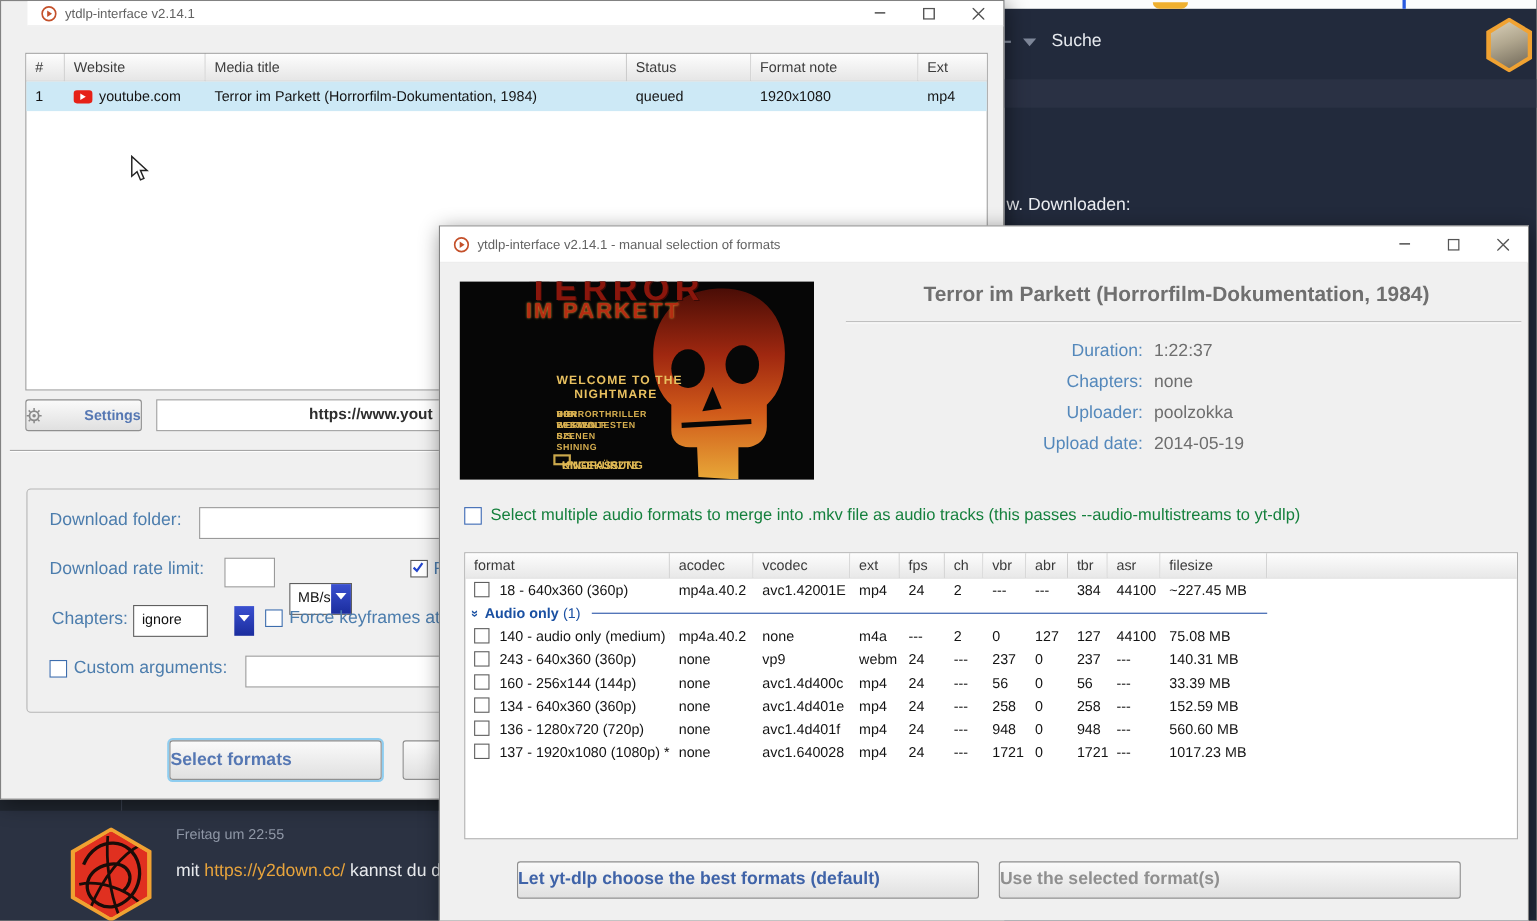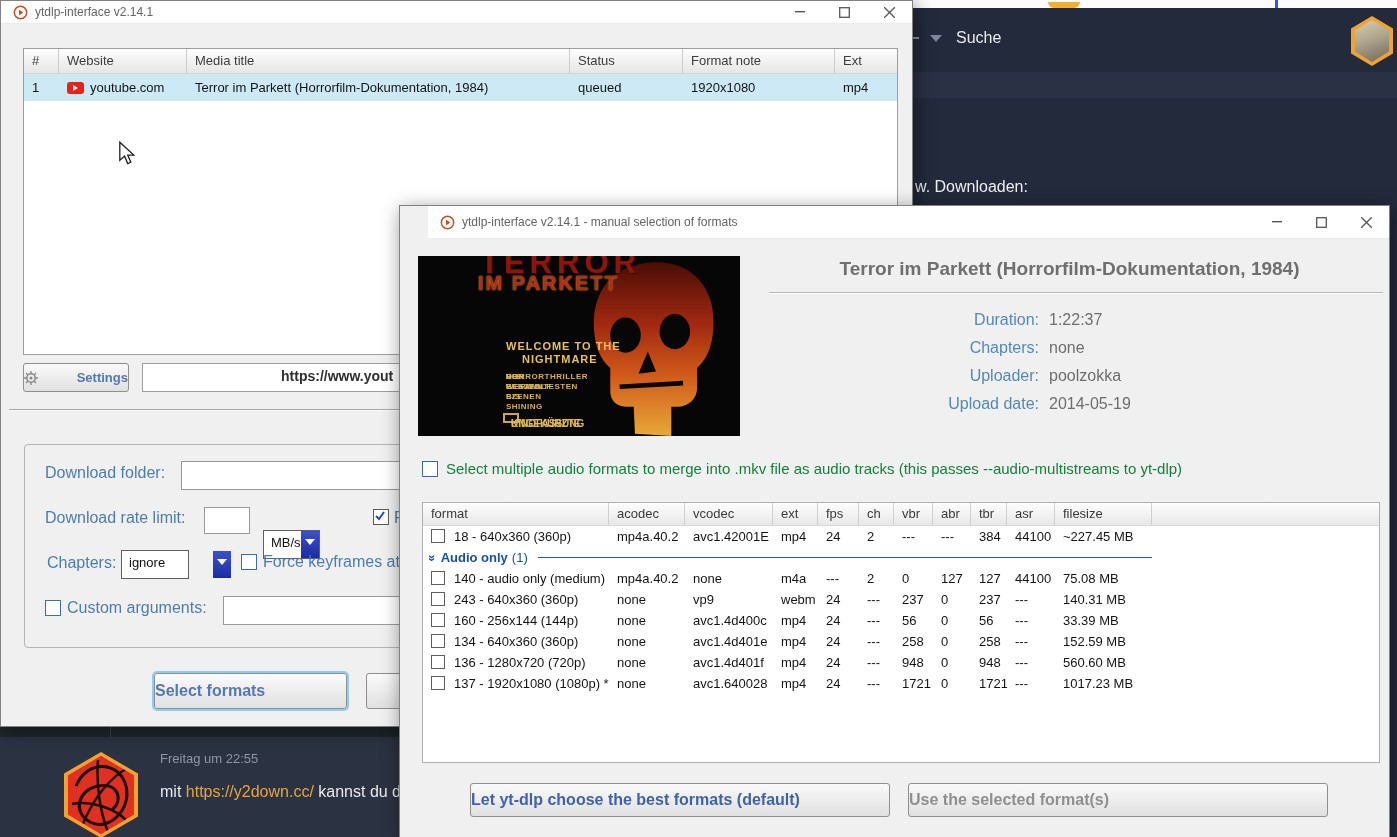--- a/index.html
+++ b/index.html
@@ -30,21 +30,21 @@
   .chat .msg .link{color:#e8a43c;}
   
   .win{position:absolute;background:#f0f0f0;border:1px solid #828282;box-shadow:2px 4px 18px rgba(0,0,0,.45);}
   .tbar{position:absolute;left:0;top:0;right:0;background:#fff;display:flex;align-items:center;border-bottom:1px solid #ececec;}
   .ticon{margin-left:12px;width:15px;height:15px;flex:none;}
   .ttext{margin-left:7px;font-size:12px;color:#636363;white-space:nowrap;}
   .wbtns{margin-left:auto;display:flex;height:100%;}
   .wbtn{width:45px;height:100%;display:flex;align-items:center;justify-content:center;}
   
   .mainwin{left:0;top:0;width:911px;height:725px;z-index:2;}
-  .mainwin .tbar{height:22px;}
+  .mainwin .tbar{height:22px;margin-left:24px;}
   .qtable{left:22px;top:47px;width:873px;height:305px;background:#fff;border:1px solid #9e9e9e;}
   .qhead,.qrow{display:grid;grid-template-columns:35px 128px 383px 113px 152px 62px;}
   .qhcell{line-height:23px;height:24px;font-size:13px;color:#3c3c3c;padding-left:8px;
           background:linear-gradient(#fdfdfd,#e6e6e6);border-right:1px solid #cccccc;border-bottom:1px solid #d6d6d6;
           overflow:hidden;white-space:nowrap;}
   .qrow{background:#cde9f6;height:27px;}
   .qcell{line-height:27px;font-size:13px;color:#141414;padding-left:8px;overflow:hidden;white-space:nowrap;display:flex;align-items:center;}
   .ytic{width:17px;height:12px;background:#e62117;border-radius:3px;margin-right:6px;position:relative;flex:none;}
   .ytic::after{content:"";position:absolute;left:6px;top:3px;border-left:5px solid #fff;border-top:3px solid transparent;border-bottom:3px solid transparent;}
   .btn{background:linear-gradient(#fafafa,#e0e0e0);border:1px solid #8f8f8f;border-radius:3px;
@@ -59,21 +59,21 @@
   .combo{position:absolute;background:#fff;border:1px solid #5f5f5f;display:flex;}
   .combo .cval{flex:1;font-size:13px;color:#111;padding:4px 0 0 7px;}
   .combo .cbtn{width:18px;background:linear-gradient(#3a50d0,#1b2d9e);position:relative;flex:none;}
   .combo .cbtn::after{content:"";position:absolute;left:4px;top:8px;border-left:5px solid transparent;border-right:5px solid transparent;border-top:6px solid #fff;}
   .chk{position:absolute;width:14px;height:14px;background:#fff;border:1px solid #3d6dad;}
   .chk.gray{border-color:#5a5a5a;}
   .selfmt{left:153px;top:672px;width:191px;height:34px;font-size:16px;box-shadow:0 0 0 2px #8ecdf0;}
   .partialbtn{left:365px;top:672px;width:48px;height:34px;}
   
   .fwin{left:399px;top:205px;width:989px;height:632px;z-index:4;}
-  .fwin .tbar{height:32px;margin-left:28px;}
+  .fwin .tbar{height:32px;}
   .poster{left:18px;top:50px;width:322px;height:180px;background:#060606;overflow:hidden;}
   .poster div{position:absolute;}
   .p-terror{left:62px;top:-11px;font-size:31px;font-weight:bold;letter-spacing:5px;color:#8a160c;text-shadow:1px 1px 0 #30ph;}
   .p-terror{text-shadow:1px 1px 0 #3a0a06;}
   .p-parkett{left:60px;top:16px;font-size:20px;font-weight:bold;letter-spacing:2px;color:#b42d12;text-shadow:0 0 2px #e8b040;}
   .p-welc{left:88px;top:84px;font-size:11px;font-weight:bold;color:#e8c060;letter-spacing:1px;}
   .p-night{left:104px;top:97px;font-size:11px;font-weight:bold;color:#e8c060;letter-spacing:1px;}
   .p-info{left:88px;top:116px;font-size:8px;line-height:10px;color:#d8b050;font-weight:bold;letter-spacing:.5px;}
   .p-box{left:85px;top:157px;border:2px solid #caa84c;padding:3px 6px;font-size:10px;font-weight:bold;color:#e0b954;line-height:12px;}
   .ftitle{left:356px;top:52px;width:627px;text-align:center;font-size:19px;font-weight:bold;color:#6f6f6f;white-space:nowrap;}

